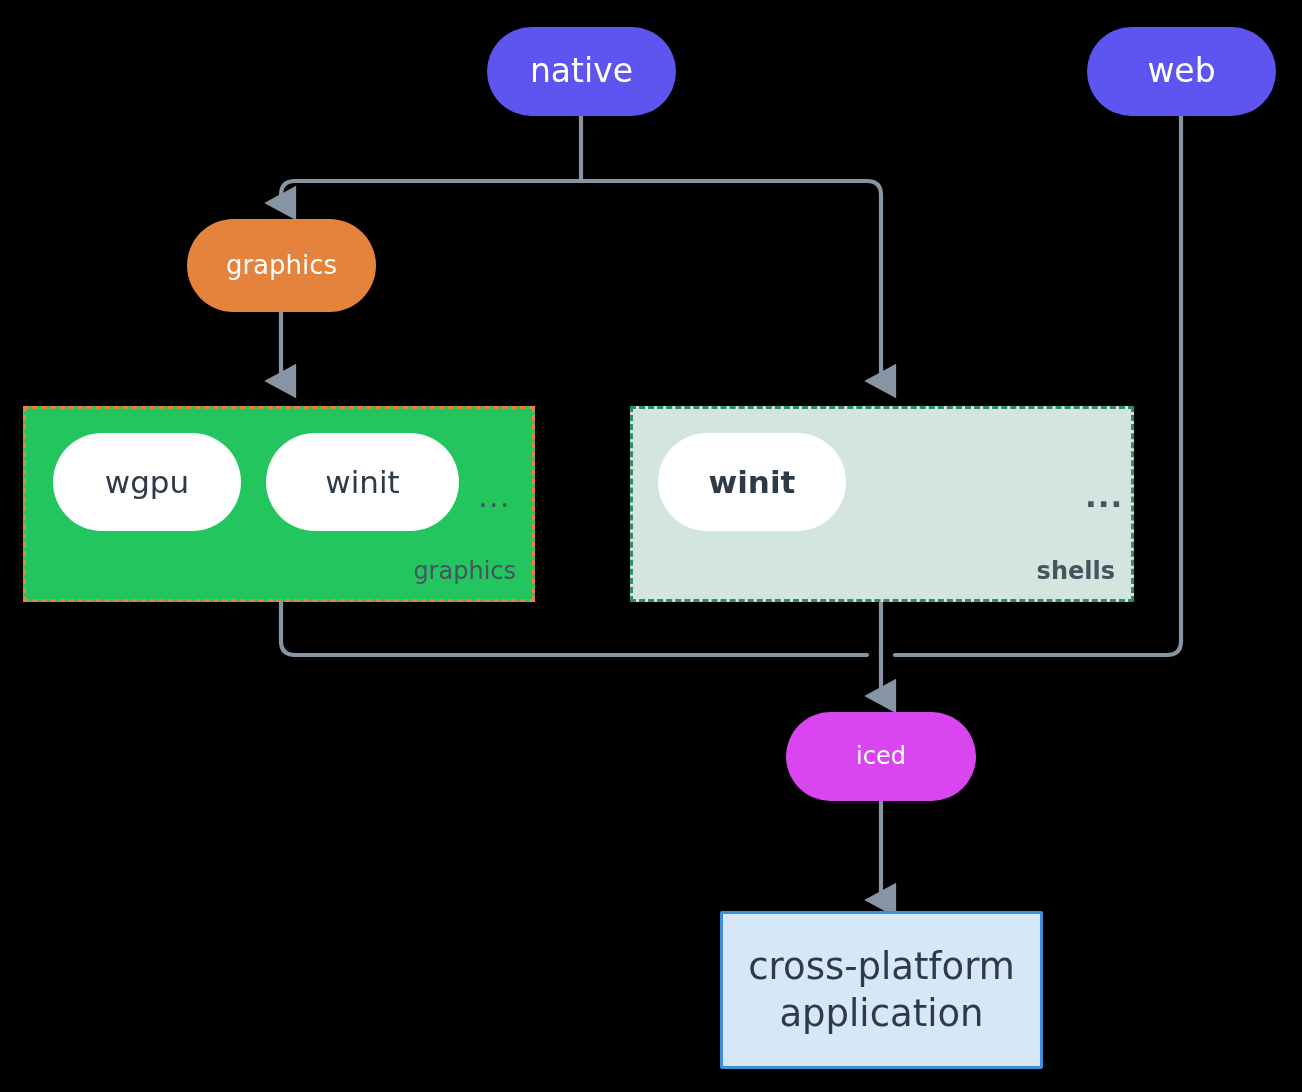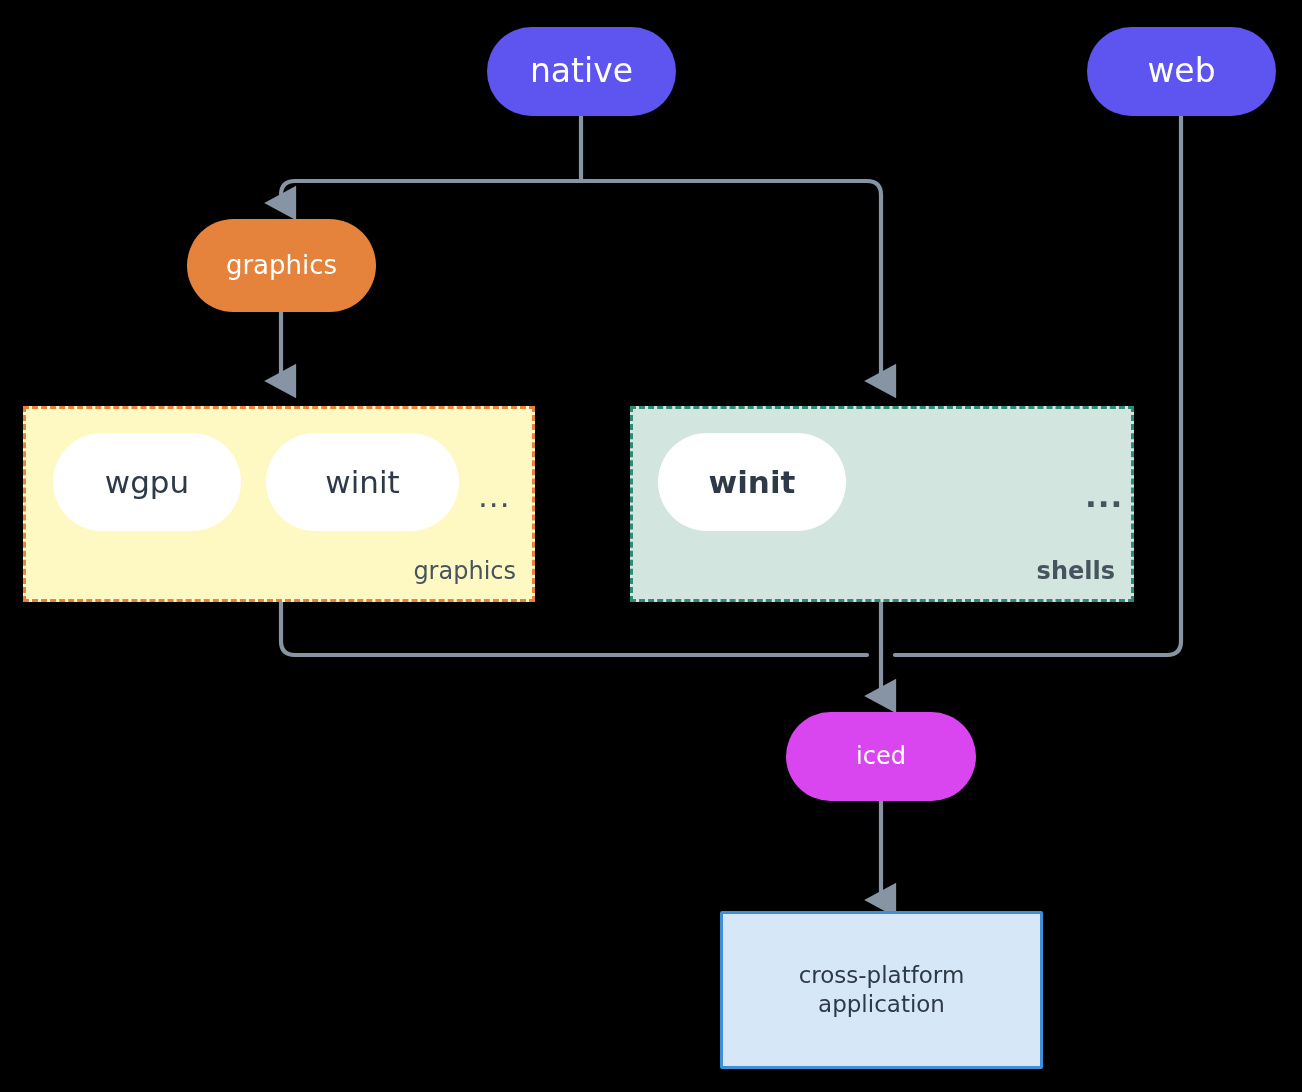--- a/index.html
+++ b/index.html
@@ -49,33 +49,33 @@
   }
   .node-iced {
     background: #d946ef;
     color: #FFFFFF;
     font-size: 24px;
   }
   .node-app {
     background: #D6E7F8;
     color: #2E3A47;
     border: 3px solid #3E8FD6;
-    font-size: 23px;
+    font-size: 37px;
     border-radius: 2px;
     flex-direction: column;
   }
   .node-app .app-line {
     display: block;
   }
   .group {
     position: absolute;
     box-sizing: border-box;
   }
   .group-renderers {
-    background: #fef9c3;
+    background: #22c55e;
     border: 3px dashed #E8833C;
   }
   .group-shells {
     background: #D3E5DF;
     border: 3px dashed #2E8B74;
     font-weight: bold;
   }
   .group-label {
     position: absolute;
     font-size: 24px;

